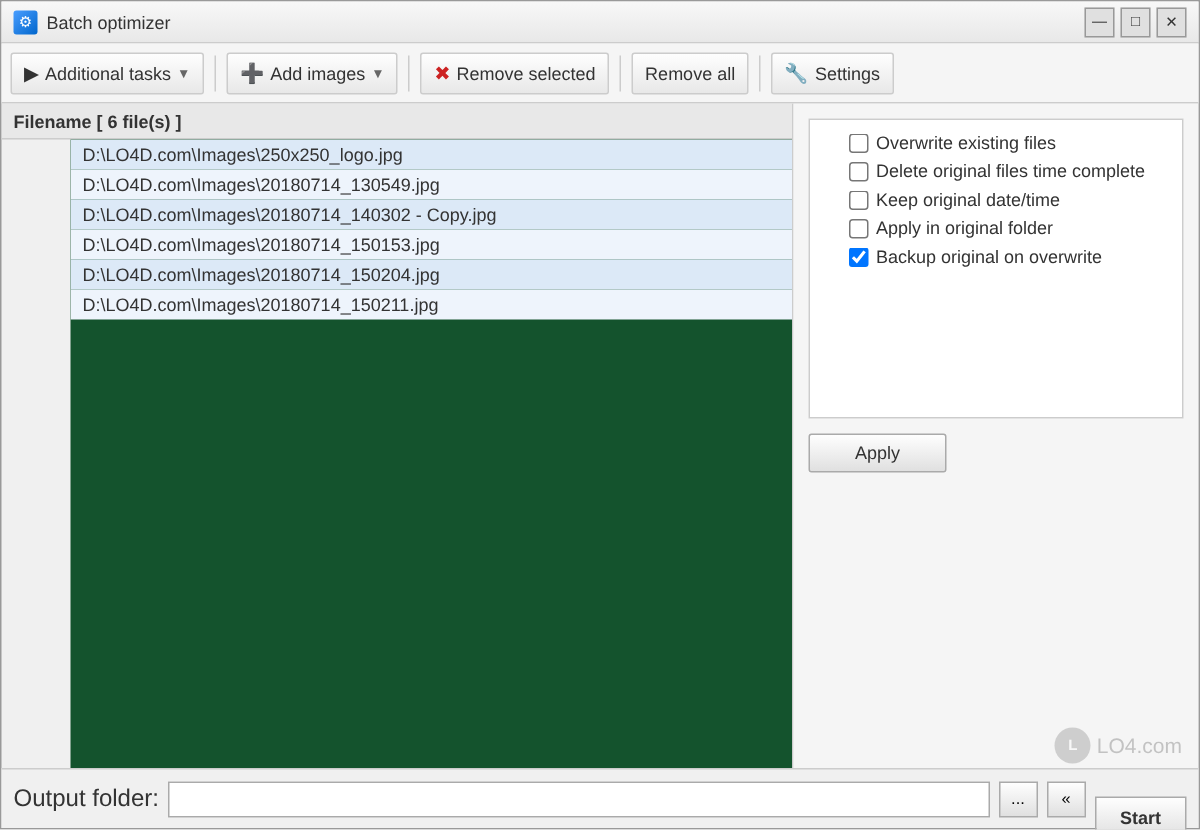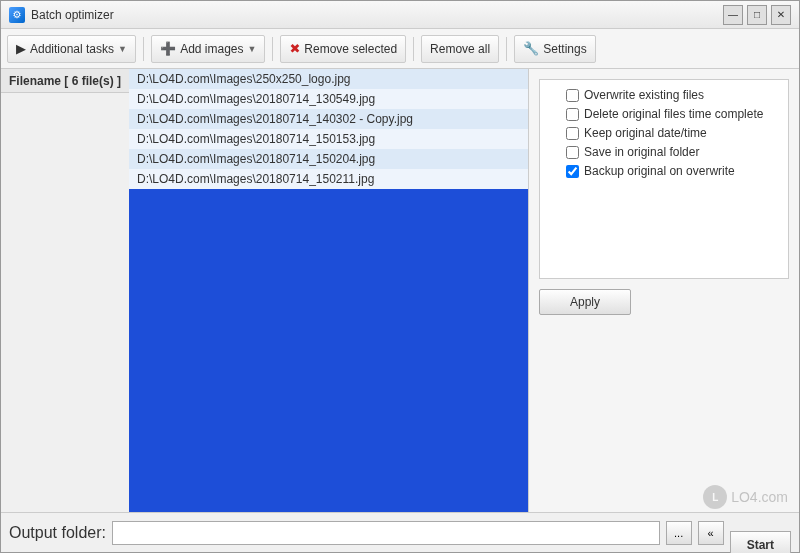--- a/index.html
+++ b/index.html
@@ -106,37 +106,38 @@
     .main-content {
       display: flex;
       flex: 1;
       overflow: hidden;
     }
 
     .file-panel {
       flex: 1;
       border-right: 1px solid #ccc;
       display: flex;
-      flex-direction: row;
+      flex-direction: column;
     }
     .file-header {
       background: #e8e8e8;
       border-bottom: 1px solid #ccc;
       padding: 4px 8px;
       font-size: 12px;
       color: #333;
       font-weight: bold;
       height: 24px;
       display: flex;
       align-items: center;
     }
     .file-list {
       flex: 1;
       overflow-y: auto;
-      background: #1d4ed8;
+      background: #14532d;
+      margin-left: 46px;
     }
     .file-item {
       padding: 3px 8px;
       font-size: 12px;
       color: #333;
       cursor: default;
       white-space: nowrap;
     }
     .file-item:nth-child(odd) { background: #dce9f7; }
     .file-item:nth-child(even) { background: #eef4fc; }
@@ -336,21 +337,21 @@
         <div class="checkbox-row">
           <input type="checkbox" id="chk2" style="">
           <label for="chk2">Delete original files time complete</label>
         </div>
         <div class="checkbox-row">
           <input type="checkbox" id="chk3" style="">
           <label for="chk3">Keep original date/time</label>
         </div>
         <div class="checkbox-row">
           <input type="checkbox" id="chk4" style="">
-          <label for="chk4">Save in original folder</label>
+          <label for="chk4">Apply in original folder</label>
         </div>
         <div class="checkbox-row">
           <input type="checkbox" id="chk5" checked="" style="">
           <label for="chk5">Backup original on overwrite</label>
         </div>
       </div>
       <div class="apply-btn-container">
         <button class="apply-btn">Apply</button>
       </div>
     </div>

